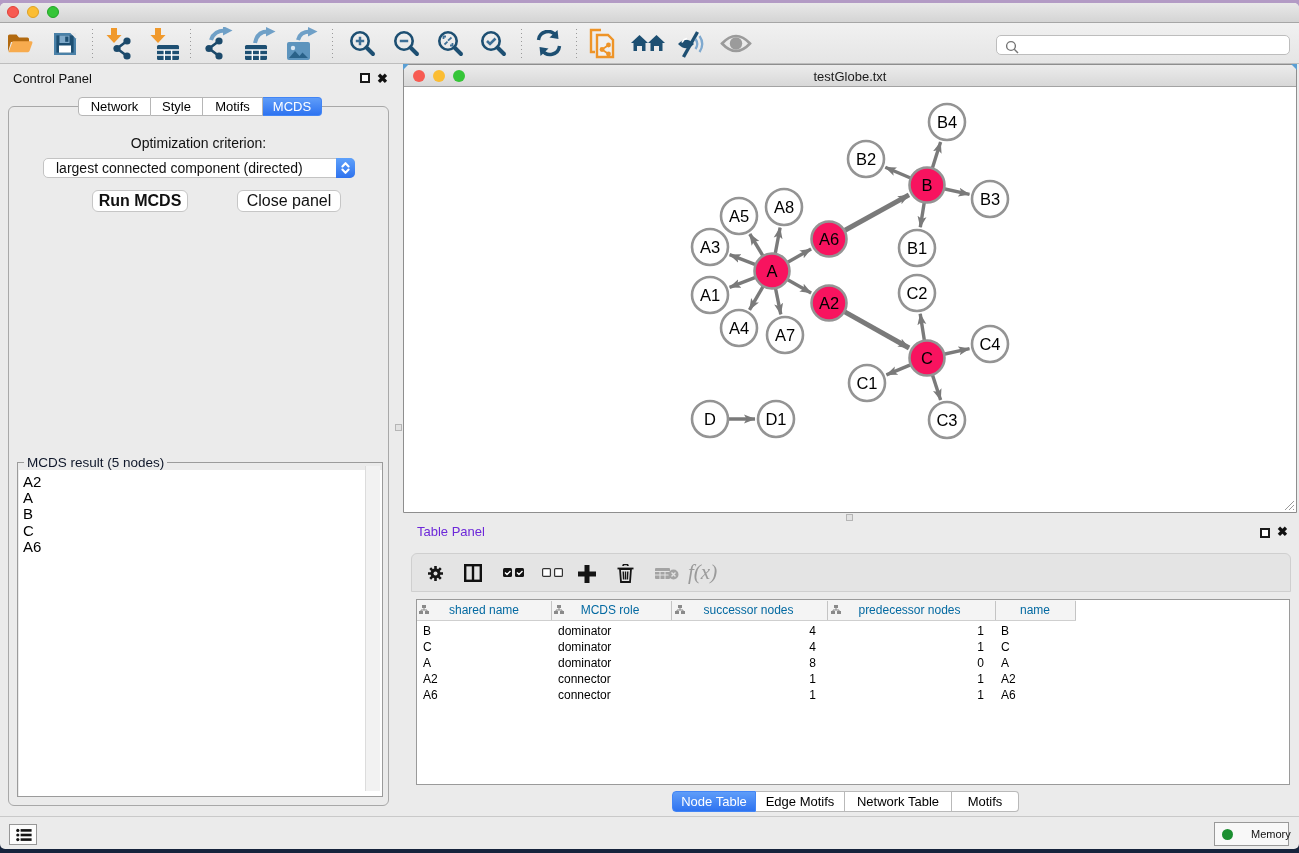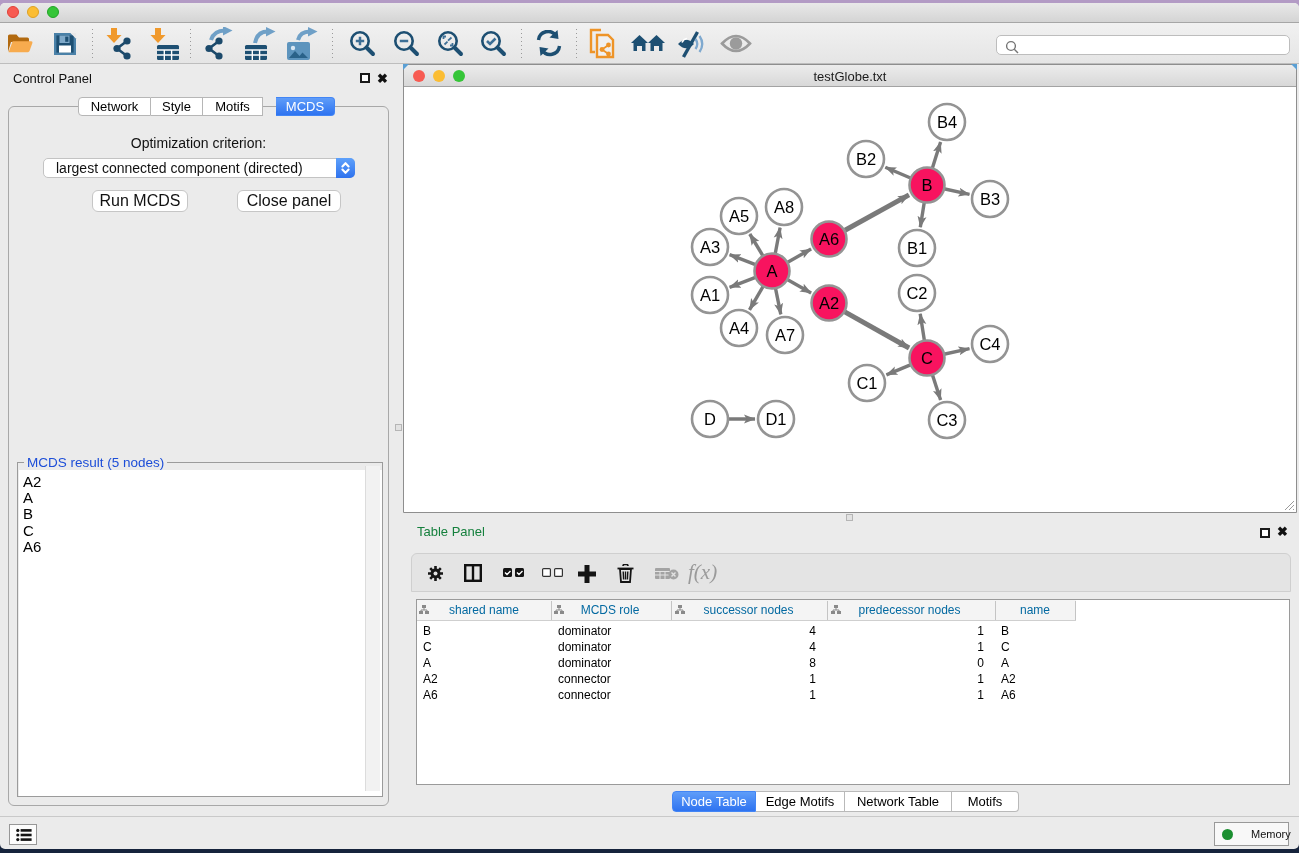--- a/index.html
+++ b/index.html
@@ -18,43 +18,43 @@
 #searchbox { position:absolute; left:996px; top:12px; width:294px; height:20px; background:#fff; border:1px solid #bdbdbd; border-radius:5px; }
 
 #cp-title { position:absolute; left:13px; top:68px; font-size:13px; color:#111; }
 .float-ic { position:absolute; width:10px; height:10px; border:2px solid #1a1a1a; background:#fff; }
 .close-ic { position:absolute; font-size:13px; font-weight:bold; color:#111; }
 #cp-box { position:absolute; left:8px; top:103px; width:381px; height:700px; border:1px solid #a8a8a8; border-radius:6px; }
 .tabrow { position:absolute; height:19px; display:flex; }
 .tab { height:19px; font-size:13px; color:#000; background:#fff; border:1px solid #b6b6b6; border-left:none; text-align:center; line-height:18px; }
 .tab.first { border-left:1px solid #b6b6b6; border-radius:4px 0 0 4px; }
 .tab.last { border-radius:0 4px 4px 0; }
-.tab.sel { background:linear-gradient(#5f9df9,#2e73f0); color:#fff; border-color:#4285f5;margin-left:13px; }
+.tab.sel { background:linear-gradient(#5f9df9,#2e73f0); color:#fff; border-color:#4285f5; }
 #opt-label { position:absolute; left:0; top:132px; width:397px; text-align:center; font-size:14px; color:#111; }
 #dropdown { position:absolute; left:43px; top:155px; width:312px; height:20px; background:#fff; border:1px solid #c3c3c3; border-radius:5px; font-size:14px; color:#111; text-align:left; padding-left:12px; line-height:19px; }
 #stepper { position:absolute; right:-1px; top:-1px; width:19px; height:20px; border-radius:0 5px 5px 0; background:linear-gradient(#5ea1fb,#2e72ee); }
 .btn { position:absolute; height:22px; background:#fff; border:1px solid #c6c6c6; border-radius:6px; font-size:16px; color:#111; text-align:center; line-height:20px; }
 #fieldset { position:absolute; left:17px; top:459px; width:366px; height:335px; border:1px solid #9b9b9b; }
-#fieldset-legend { position:absolute; left:6px; top:-8px; background:#ebebeb; padding:0 3px; font-size:13.5px; color:#1d4ed8; }
+#fieldset-legend { position:absolute; left:6px; top:-8px; background:#ebebeb; padding:0 3px; font-size:13.5px; color:#0f172a; }
 #mcds-list { position:absolute; left:1px; top:7px; width:363px; height:326px; background:#fff; padding-top:4px; }
 #mcds-list .li { font-size:15px; color:#000; padding-left:4px; height:16.2px; line-height:16.2px; }
 #scrolltrack { position:absolute; right:2px; top:-4px; width:15px; height:325px; background:#f2f2f2; border-left:1px solid #dcdcdc; }
 
 #statusline { position:absolute; left:0; top:813px; width:100%; height:1px; background:#c9c9c9; }
 #listbtn { position:absolute; left:9px; top:821px; width:28px; height:21px; background:#fcfcfc; border:1px solid #979797; }
 #membtn { position:absolute; left:1214px; top:819px; width:75px; height:24px; background:#f8f8f8; border:1px solid #999; font-size:11px; color:#111; }
 #membtn .dot { position:absolute; left:7px; top:6px; width:11px; height:11px; border-radius:50%; background:#1b8f31; }
 #membtn .mtxt { position:absolute; left:23px; top:5px;padding-left:13px; }
 
 #netwin { position:absolute; left:403px; top:61px; width:894px; height:449px; border:1px solid #8e8e8e; border-radius:5px 5px 0 0; background:#fff; }
 #net-titlebar { position:absolute; left:0; top:0; width:100%; height:22px; background:linear-gradient(#ececec,#d8d8d8); border-bottom:1px solid #a3a3a3; border-radius:4px 4px 0 0; }
 #net-title { position:absolute; top:4px; width:100%; text-align:center; font-size:13px; color:#1c1c1c; }
 #graph { position:absolute; left:0; top:23px; }
 
-#tp-title { position:absolute; left:417px; top:521px; font-size:13px; color:#15803d; }
+#tp-title { position:absolute; left:417px; top:521px; font-size:13px; color:#6d28d9; }
 #tp-toolbar { position:absolute; left:411px; top:550px; width:880px; height:39px; background:#e4e4e4; border:1px solid #cfcfcf; border-radius:6px 6px 0 0; }
 #tbl { position:absolute; left:416px; top:596px; width:874px; height:186px; background:#fff; border:1px solid #9a9a9a; }
 #tbl-header { position:absolute; left:0; top:0; width:659px; height:21px; background:#f4f4f4; border-bottom:1px solid #cfcfcf; font-size:12px; color:#0369a1; }
 .th { position:absolute; top:3px; }
 .colsep { position:absolute; top:1px; height:19px; width:1px; background:#c4c4c4; }
 .sorti { position:absolute; top:5px; }
 .trow { position:absolute; font-size:12px; color:#000; height:16px; line-height:16px; width:100%; }
 .trow span { position:absolute; }
 .bt-tabs { position:absolute; top:788px; height:21px; display:flex; }
 .btab { height:21px; font-size:13px; background:#fff; border:1px solid #b9b9b9; border-left:none; line-height:20px; text-align:center; color:#000; }
@@ -201,21 +201,21 @@
     <div class="tab last sel" style="width:59px;">MCDS</div>
   </div>
   <div id="opt-label">Optimization criterion:</div>
   <div id="dropdown">largest connected component (directed)
     <div id="stepper">
         <svg style="position:absolute;left:2px;top:1px" width="15" height="18" viewBox="0 0 15 18">
           <path d="M4.4,7.4 L7.5,4.2 L10.6,7.4 M4.4,10.6 L7.5,13.8 L10.6,10.6" stroke="#fff" stroke-width="2.1" fill="none" stroke-linecap="round" stroke-linejoin="round"></path>
         </svg>
       </div>
   </div>
-  <div class="btn" style="left:92px;top:187px;width:96px;">Run MCDS</div>
+  <div class="btn" style="left:92px;top:187px;width:96px;font-weight:bold;">Run MCDS</div>
   <div class="btn" style="left:201px;top:187px;width:104px;margin-left:36px;">Close panel</div>
   <div id="fieldset">
     <div id="fieldset-legend">MCDS result (5 nodes)</div>
     <div id="mcds-list">
       <div class="li">A2</div>
         <div class="li">A</div>
         <div class="li">B</div>
         <div class="li">C</div>
         <div class="li">A6</div>
       <div id="scrolltrack"></div>

